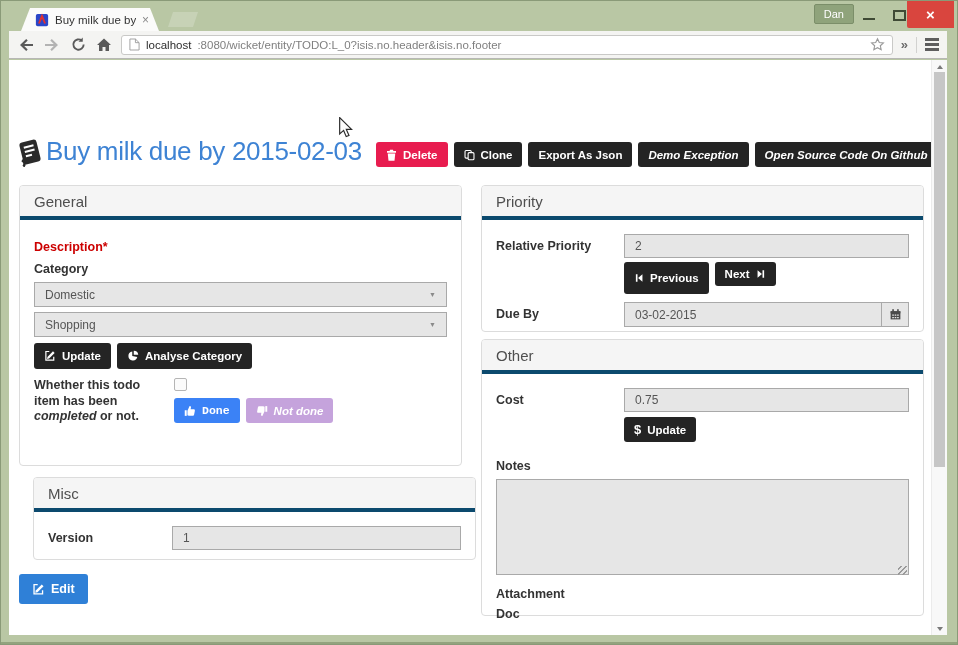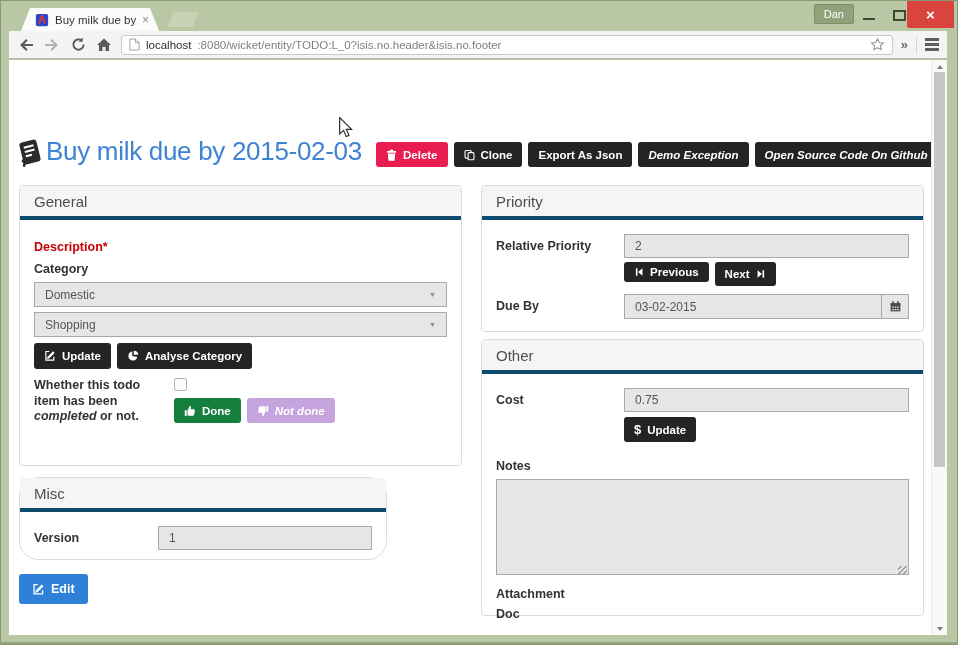--- a/index.html
+++ b/index.html
@@ -59,31 +59,31 @@
   .pgtitle { position:absolute; left:6px; top:76px; display:flex; align-items:center; gap:1px; }
   .pgtitle .txt { font-size:26px; color:#3e83d4; letter-spacing:-0.3px; }
 
   
   .actions { position:absolute; left:367px; top:82px; display:flex; gap:6px; }
   .btn { display:inline-flex; align-items:center; gap:6px; border:none; border-radius:3px;
          font-family:"Liberation Sans",sans-serif; font-size:11.5px; font-weight:bold;
          color:#fff; background:#242424; padding:0 10px; height:25px; cursor:pointer; white-space:nowrap; }
   .btn.red { background:#e81c4f; }
   .btn.it  { font-style:italic; }
-  .btn.green { background:#15803d; }
+  .btn.green { background:#3b82f6;font-family:Liberation Mono, monospace; }
   .btn.purple { background:#c5a3dc; font-style:italic; }
   .btn.blue { background:#2f80d7; height:30px; font-size:12.5px; padding:0 13px; }
 
   
   .panel { position:absolute; background:#fff; border:1px solid #dcdcdc; border-radius:4px; }
   .phead { height:34px; background:#f5f5f5; border-bottom:4px solid #0c4a6e; border-radius:3px 3px 0 0;
            display:flex; align-items:center; padding:0 14px; font-size:15px; color:#4f4f4f; }
   .pbody { padding:20px 14px; }
   .p-general { left:10px; top:125px; width:443px; height:281px; }
-  .p-misc    { left:10px; top:417px; width:368px; height:83px;border-radius:19px; }
+  .p-misc    { left:24px; top:417px; width:443px; height:83px; }
   .p-priority{ left:472px; top:125px; width:443px; height:147px; }
   .p-other   { left:472px; top:279px; width:443px; height:277px; }
   .p-misc .pbody, .p-priority .pbody, .p-other .pbody { padding:14px; }
 
   .lbl { font-size:12.5px; font-weight:bold; color:#333; }
   .lbl.req { color:#c00; }
   .field { width:100%; height:25px; background:#e6e6e6; border:1px solid #a9a9a9;
            font-family:"Liberation Sans",sans-serif; font-size:12px; color:#555; padding:0 10px; }
   .selectbox { width:100%; height:25px; background:#e6e6e6; border:1px solid #a9a9a9;
                display:flex; align-items:center; padding:0 10px; font-size:12px; color:#555; cursor:default; }
@@ -339,21 +339,21 @@
       </div>
 
       <div class="panel p-priority">
         <div class="phead">Priority</div>
         <div class="pbody">
           <div class="frow">
             <span class="lbl">Relative Priority</span>
             <div class="fcol">
               <input class="field h24" readonly="" value="2" style="">
               <div class="btnrow" style="margin-top:4px">
-                <button class="btn" style="height:20px">
+                <button class="btn" style="height:32px">
                   <span class="ic">
                     <svg width="10" height="10" viewBox="0 0 16 16">
                         <rect x="3" y="2" width="2.6" height="12" fill="#fff"></rect>
                         <path d="M13.5 2 L6.5 8 L13.5 14z" fill="#fff"></path>
                       </svg>
                   </span>
                   <span>Previous</span>
                 </button>
                 <button class="btn" style="height:24px">
                   <span>Next</span>

